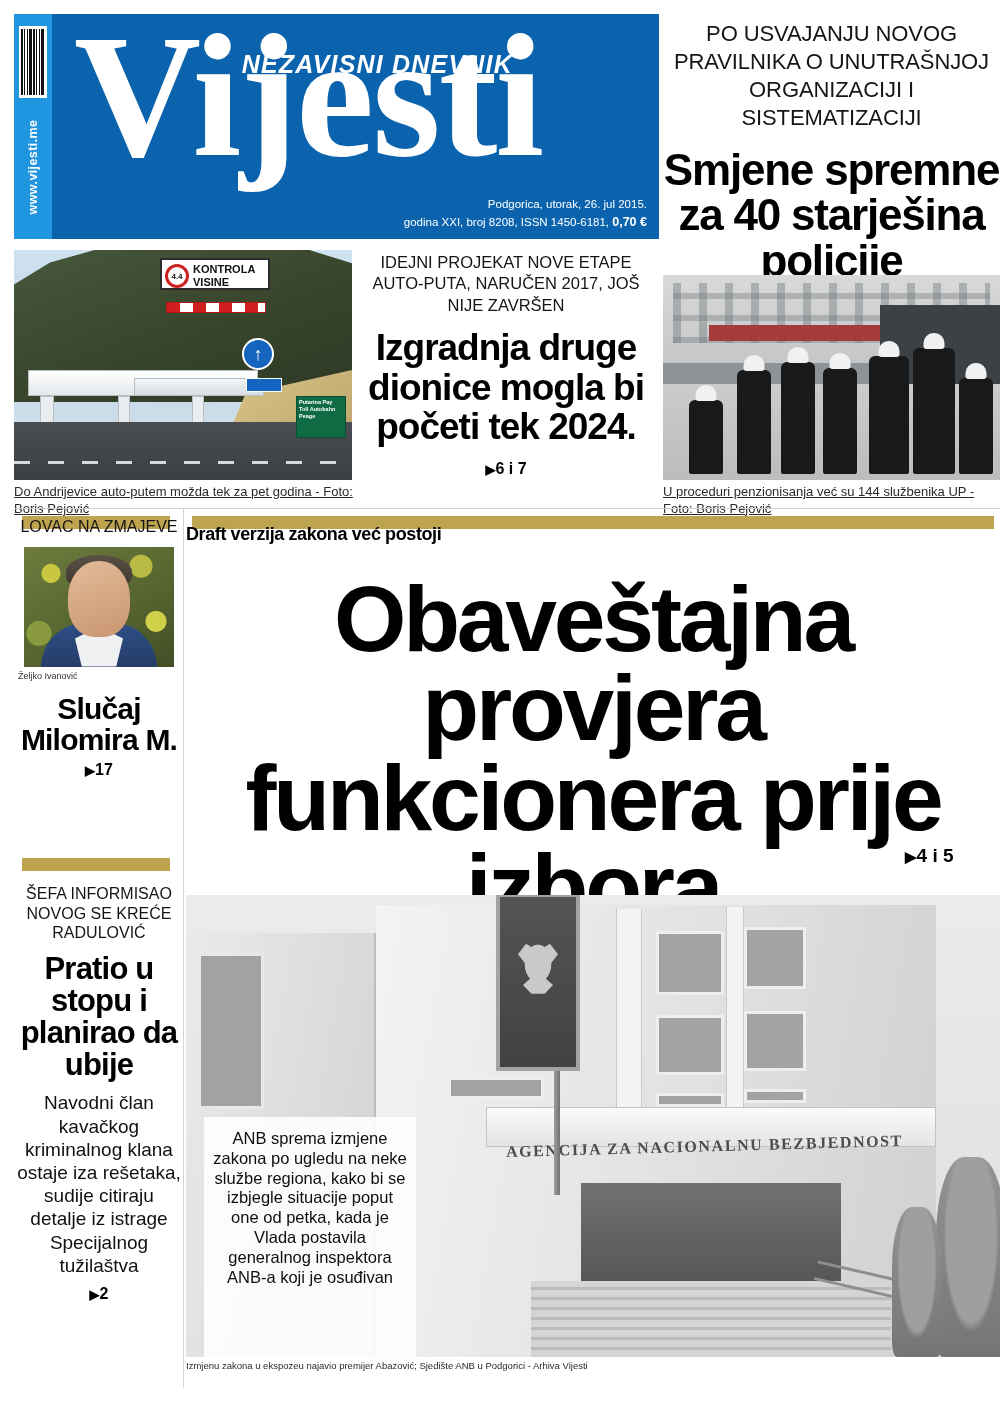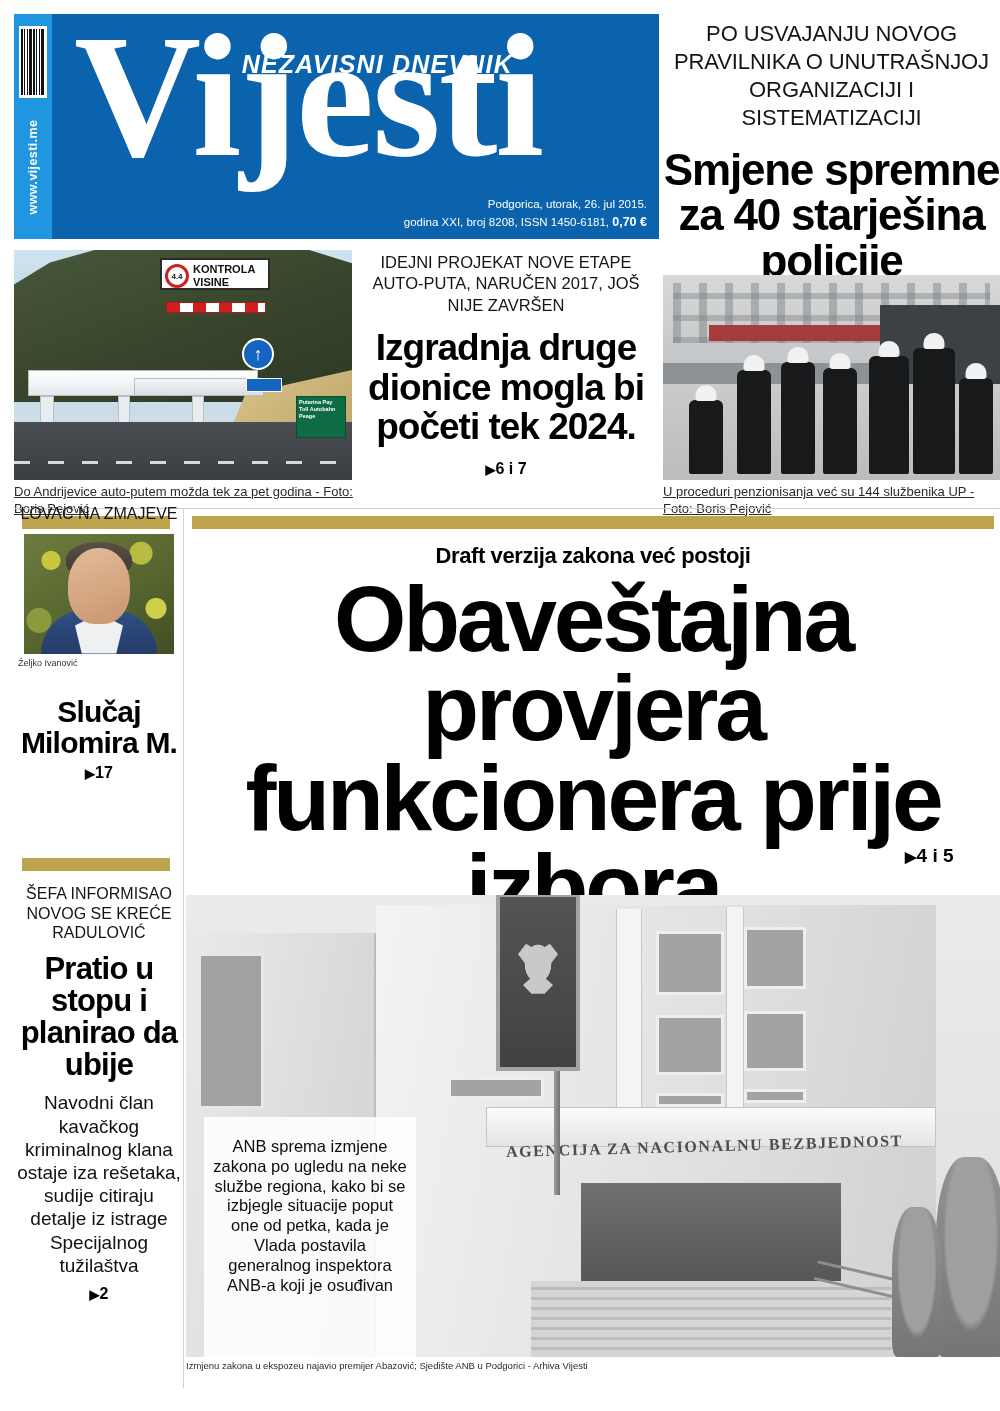--- a/index.html
+++ b/index.html
@@ -215,35 +215,35 @@
     width:116px; height:44px; border-radius:46px 46px 0 0;
     background: linear-gradient(#2f4f86,#243c68);
   }
   .sb-photo .shirt {
     position:absolute; left:50%; transform:translateX(-50%); bottom:0;
     width:48px; height:40px; background:#eef0f2;
     clip-path: polygon(50% 0, 100% 30%, 86% 100%, 14% 100%, 0 30%);
   }
   .sb-cap { font-size:9px; color:#333; margin:4px 0 0 4px; }
   .sb-head {
-    margin-top:28px; font-size:30px; line-height:1.04; font-weight:bold;
+    margin-top:12px; font-size:30px; line-height:1.04; font-weight:bold;
     text-align:center; color:#000; letter-spacing:-.8px;
   }
   .sb-head2 {
     margin-top:10px; font-size:31px; line-height:1.04; font-weight:bold;
     text-align:center; color:#000; letter-spacing:-.8px;
   }
   .sb-body {
     margin-top:10px; font-size:19px; line-height:1.22; text-align:center; color:#111;
   }
 
   
   .main-kicker {
-    position:absolute; left:186px; top:543px; width:814px;
-    text-align:center; font-size:22px; font-weight:bold; color:#000;
+    position:absolute; left:186px; top:524px; width:814px;
+    font-size:18px; font-weight:bold; color:#000;
     letter-spacing:-.4px;
   }
   .main-head {
     position:absolute; left:186px; top:575px; width:814px;
     text-align:center; font-size:93px; line-height:.96; font-weight:bold;
     color:#000; letter-spacing:-3.2px;
   }
   .main-pageref {
     position:absolute; left:905px; top:845px;
     font-size:19px; font-weight:bold; color:#000;
@@ -325,21 +325,21 @@
   }
   .mp-tree {
     position:absolute; bottom:0; width:70px; height:200px;
     background: radial-gradient(ellipse at 50% 40%, #9aa0a4 0 50%, transparent 56%),
                 linear-gradient(#8f9599,#70767a);
     border-radius:40% 40% 10% 10%;
   }
   .mp-overlay {
     position:absolute; left:18px; top:222px; width:212px; height:240px;
     background: rgba(255,255,255,.88);
-    padding:20px 8px; filter:none;
+    padding:12px 8px; filter:none;
   }
   .mp-overlay p {
     font-size:16.5px; line-height:1.2; text-align:center; color:#0e0e0e;
   }
   .main-caption { position:absolute; left:186px; top:1360px; font-size:9.5px; color:#2a2a2a; }
 </style>
 </head>
 <body>
 
 <div class="page">
@@ -406,21 +406,21 @@
     <div class="cop" style="left:296px;height:96px;"></div>
   </div>
   <div class="caption" style="position:absolute;left:663px;top:484px;width:340px;">U proceduri penzionisanja već su 144 službenika UP - Foto: Boris Pejović</div>
 
   <div class="hrule" style="left:14px;top:508px;width:986px;"></div>
   <div class="gold-bar" style="left:22px;top:516px;width:148px;"></div>
   <div class="gold-bar" style="left:192px;top:516px;width:802px;"></div>
   <div class="vrule" style="left:183px;top:508px;height:880px;"></div>
   <div class="gold-bar" style="left:22px;top:858px;width:148px;"></div>
 
-  <div class="sb" style="top:504px;">
+  <div class="sb" style="top:517px;">
     <div class="sb-kicker">LOVAC NA ZMAJEVE</div>
     <div class="sb-photo">
       <div class="bg"></div>
       <div class="body"></div>
       <div class="shirt"></div>
       <div class="hair"></div>
       <div class="head"></div>
     </div>
     <div class="sb-cap">Željko Ivanović</div>
     <div class="sb-head">Slučaj Milomira M.</div>

